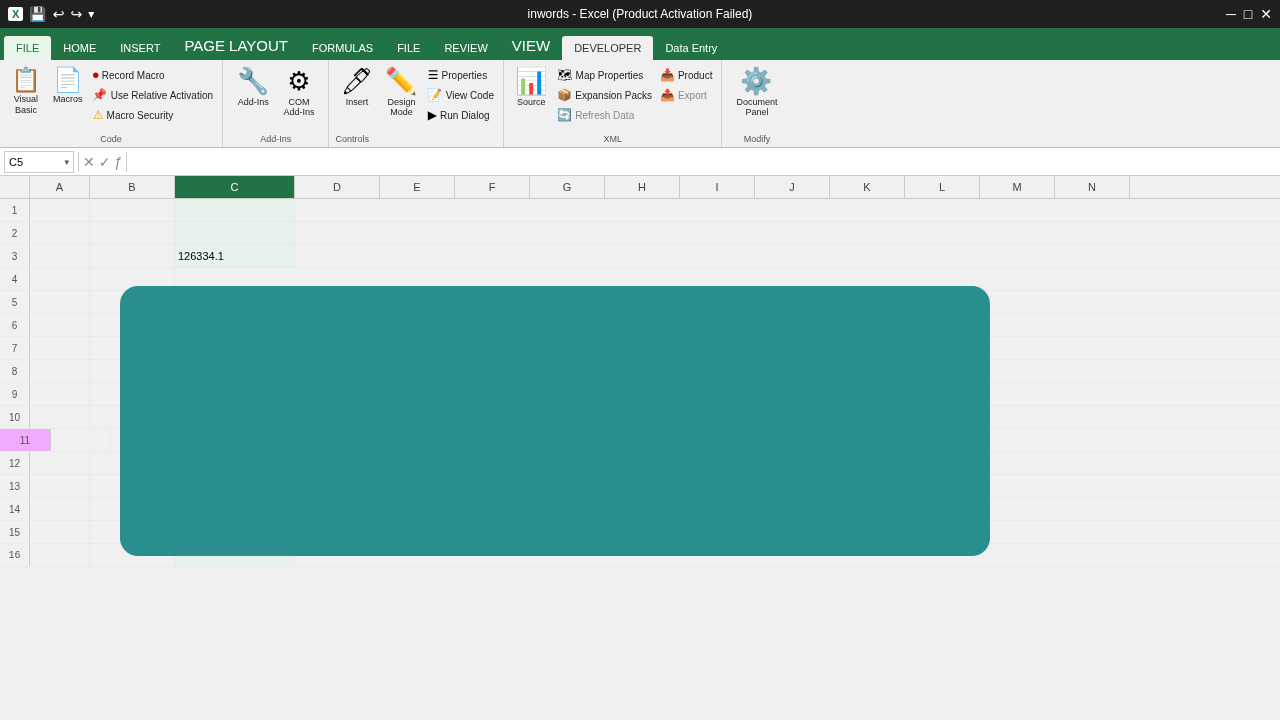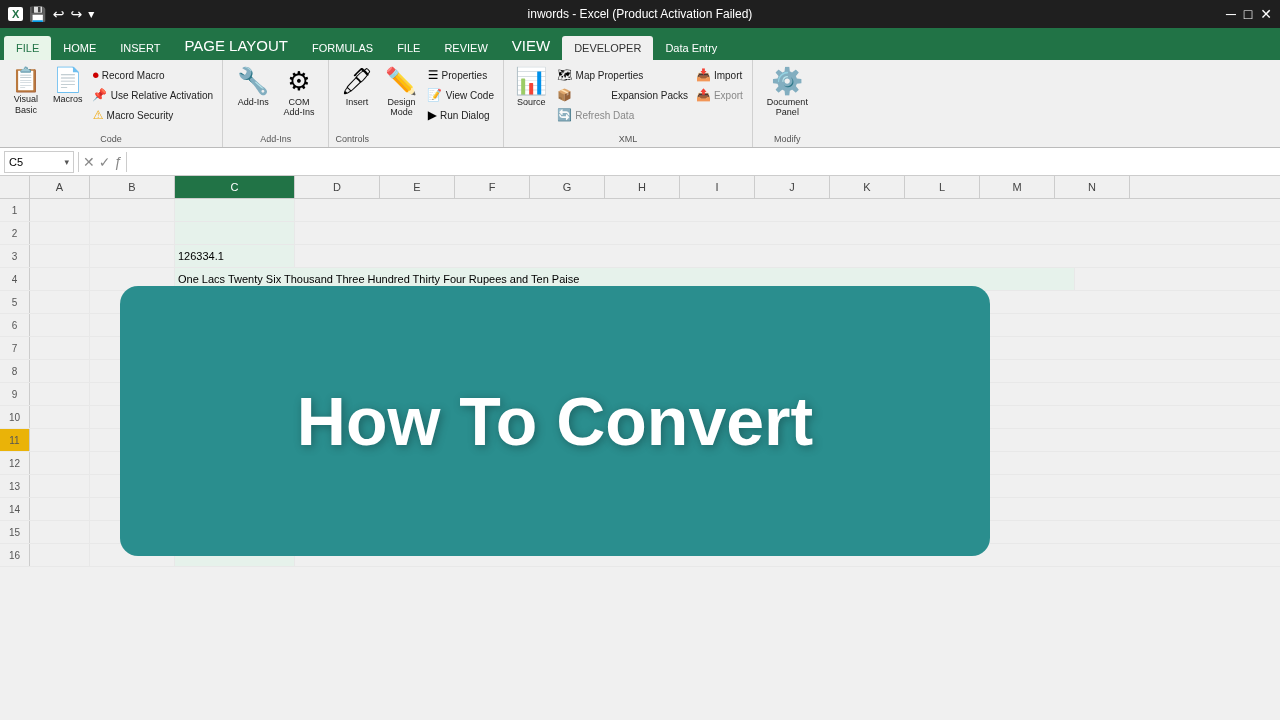--- a/index.html
+++ b/index.html
@@ -118,31 +118,31 @@
         <span style="font-size:26px;">📊</span>
         <span style="font-size:9px; color:#222;">Source</span>
       </div>
       <div style="display:flex; flex-direction:column; gap:2px; padding-top:3px;">
         <div style="display:flex; align-items:center; gap:3px; cursor:pointer; padding:2px 3px; white-space:nowrap;">
           <span style="font-size:12px;">🗺</span>
           <span style="font-size:10px; color:#222;">Map Properties</span>
         </div>
         <div style="display:flex; align-items:center; gap:3px; cursor:pointer; padding:2px 3px; white-space:nowrap;">
           <span style="font-size:12px;">📦</span>
-          <span style="font-size:10px; color:#222;margin-left:36px;">Expansion Packs</span>
+          <span style="font-size:10px; color:#222;">Expansion Packs</span>
         </div>
         <div style="display:flex; align-items:center; gap:3px; cursor:pointer; padding:2px 3px; white-space:nowrap;">
           <span style="font-size:12px;">🔄</span>
           <span style="font-size:10px; color:#888;">Refresh Data</span>
         </div>
       </div>
       <div style="display:flex; flex-direction:column; gap:2px; padding-top:3px;">
         <div style="display:flex; align-items:center; gap:3px; cursor:pointer; padding:2px 3px; white-space:nowrap;">
           <span style="font-size:12px;">📥</span>
-          <span style="font-size:10px; color:#222;">Import</span>
+          <span style="font-size:10px; color:#222;">Product</span>
         </div>
         <div style="display:flex; align-items:center; gap:3px; cursor:pointer; padding:2px 3px; white-space:nowrap;">
           <span style="font-size:12px;">📤</span>
           <span style="font-size:10px; color:#888;">Export</span>
         </div>
       </div>
     </div>
     <div style="font-size:9px; color:#555; text-align:center; padding-top:2px;">XML</div>
   </div>
 
@@ -211,21 +211,20 @@
     <div style="width:60px; min-width:60px; height:22px; border-right:1px solid #e8e8e8;"></div>
     <div style="width:85px; min-width:85px; height:22px; border-right:1px solid #e8e8e8;"></div>
     <div style="width:120px; min-width:120px; height:22px; border-right:1px solid #e8e8e8; background:#e6f2eb; padding:0 3px; font-size:11px; display:flex; align-items:center;">126334.1</div>
     <div style="flex:1; height:22px;"></div>
   </div>
 
   <div style="display:flex; border-bottom:1px solid #e8e8e8;">
     <div style="width:30px; min-width:30px; height:22px; display:flex; align-items:center; justify-content:center; border-right:1px solid #ccc; font-size:10px; color:#555; background:#f0f0f0;">4</div>
     <div style="width:60px; min-width:60px; height:22px; border-right:1px solid #e8e8e8;"></div>
     <div style="width:85px; min-width:85px; height:22px; border-right:1px solid #e8e8e8;"></div>
-    <div style="width:900px; height:22px; border-right:1px solid #e8e8e8; background:#e6f2eb; padding:0 3px; font-size:11px; display:flex; align-items:center; overflow:visible; white-space:nowrap;">One Lacs Twenty Six Thousand Three Hundred Thirty Four Rupees and Ten Paise</div>
   </div>
 
   <div style="display:flex; border-bottom:1px solid #e8e8e8;">
     <div style="width:30px; min-width:30px; height:22px; display:flex; align-items:center; justify-content:center; border-right:1px solid #ccc; font-size:10px; color:#555; background:#f0f0f0;">5</div>
     <div style="width:60px; min-width:60px; height:22px; border-right:1px solid #e8e8e8;"></div>
     <div style="width:85px; min-width:85px; height:22px; border-right:1px solid #e8e8e8;"></div>
     <div style="width:120px; min-width:120px; height:22px; border:2px solid #217346; background:#fff;"></div>
     <div style="flex:1; height:22px;"></div>
   </div>
 
@@ -258,21 +257,21 @@
     <div style="flex:1; height:22px;"></div>
   </div>
   <div style="display:flex; border-bottom:1px solid #e8e8e8;">
     <div style="width:30px; min-width:30px; height:22px; display:flex; align-items:center; justify-content:center; border-right:1px solid #ccc; font-size:10px; color:#555; background:#f0f0f0;">10</div>
     <div style="width:60px; min-width:60px; height:22px; border-right:1px solid #e8e8e8;"></div>
     <div style="width:85px; min-width:85px; height:22px; border-right:1px solid #e8e8e8;"></div>
     <div style="width:120px; min-width:120px; height:22px; border-right:1px solid #e8e8e8; background:#e6f2eb;"></div>
     <div style="flex:1; height:22px;"></div>
   </div>
   <div style="display:flex; border-bottom:1px solid #e8e8e8;">
-    <div style="width:30px; min-width:30px; height:22px; display:flex; align-items:center; justify-content:center; border-right:1px solid #ccc; font-size:10px; color:#555; background:#eab308;">11</div>
+    <div style="width:51px; min-width:30px; height:22px; display:flex; align-items:center; justify-content:center; border-right:1px solid #ccc; font-size:10px; color:#555; background:#f0abfc;">11</div>
     <div style="width:60px; min-width:60px; height:22px; border-right:1px solid #e8e8e8;"></div>
     <div style="width:85px; min-width:85px; height:22px; border-right:1px solid #e8e8e8;"></div>
     <div style="width:120px; min-width:120px; height:22px; border-right:1px solid #e8e8e8; background:#e6f2eb;"></div>
     <div style="flex:1; height:22px;"></div>
   </div>
   <div style="display:flex; border-bottom:1px solid #e8e8e8;">
     <div style="width:30px; min-width:30px; height:22px; display:flex; align-items:center; justify-content:center; border-right:1px solid #ccc; font-size:10px; color:#555; background:#f0f0f0;">12</div>
     <div style="width:60px; min-width:60px; height:22px; border-right:1px solid #e8e8e8;"></div>
     <div style="width:85px; min-width:85px; height:22px; border-right:1px solid #e8e8e8;"></div>
     <div style="width:120px; min-width:120px; height:22px; border-right:1px solid #e8e8e8; background:#e6f2eb;"></div>
@@ -293,25 +292,25 @@
     <div style="flex:1; height:22px;"></div>
   </div>
   <div style="display:flex; border-bottom:1px solid #e8e8e8;">
     <div style="width:30px; min-width:30px; height:22px; display:flex; align-items:center; justify-content:center; border-right:1px solid #ccc; font-size:10px; color:#555; background:#f0f0f0;">15</div>
     <div style="width:60px; min-width:60px; height:22px; border-right:1px solid #e8e8e8;"></div>
     <div style="width:85px; min-width:85px; height:22px; border-right:1px solid #e8e8e8;"></div>
     <div style="width:120px; min-width:120px; height:22px; border-right:1px solid #e8e8e8; background:#e6f2eb;"></div>
     <div style="flex:1; height:22px;"></div>
   </div>
   <div style="display:flex; border-bottom:1px solid #e8e8e8;">
-    <div style="width:30px; min-width:30px; height:22px; display:flex; align-items:center; justify-content:center; border-right:1px solid #ccc; font-size:10px; color:#555; background:#f0f0f0;">16</div>
+    <div style="width:30px; min-width:30px; height:22px; display:flex; align-items:center; justify-content:center; border-right:1px solid #ccc; font-size:10px; color:#555; background:#f0f0f0;font-family:Liberation Mono, monospace;">16</div>
     <div style="width:60px; min-width:60px; height:22px; border-right:1px solid #e8e8e8;"></div>
     <div style="width:85px; min-width:85px; height:22px; border-right:1px solid #e8e8e8;"></div>
     <div style="width:120px; min-width:120px; height:22px; border-right:1px solid #e8e8e8; background:#e6f2eb;"></div>
     <div style="flex:1; height:22px;"></div>
   </div>
 
   <div style="position:absolute; left:120px; top:110px; width:870px; height:270px; background:#2a8e8e; border-radius:18px; display:flex; align-items:center; justify-content:center; z-index:10;">
     <div style="color:#fff; font-size:68px; font-weight:900; text-align:center; line-height:1.15; text-shadow:2px 2px 10px rgba(0,0,0,0.3); font-family:'Segoe UI',Arial,sans-serif;">
-      <span>How To Convert</span><br>
+      <br>
     </div>
   </div>
 </div>
 
 </body></html>

